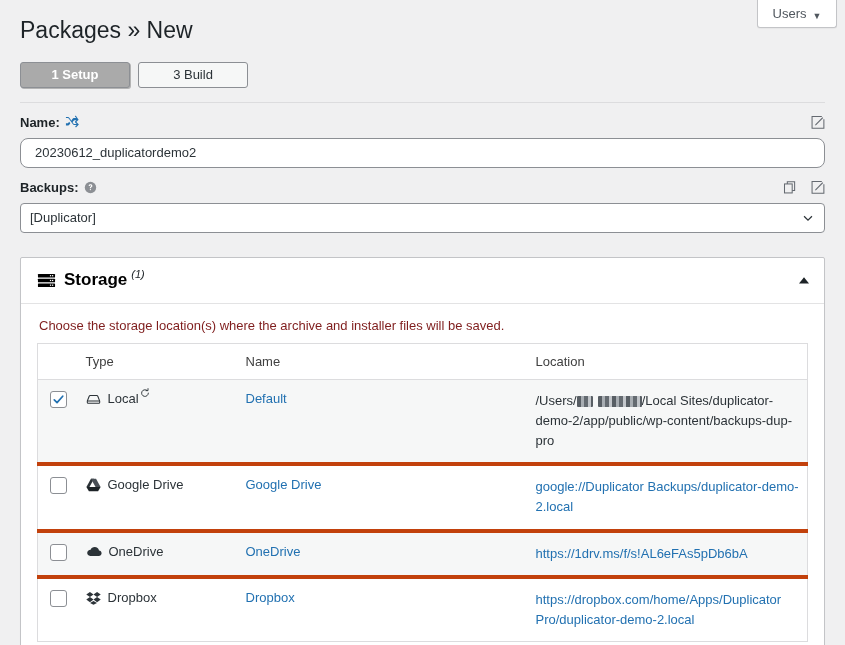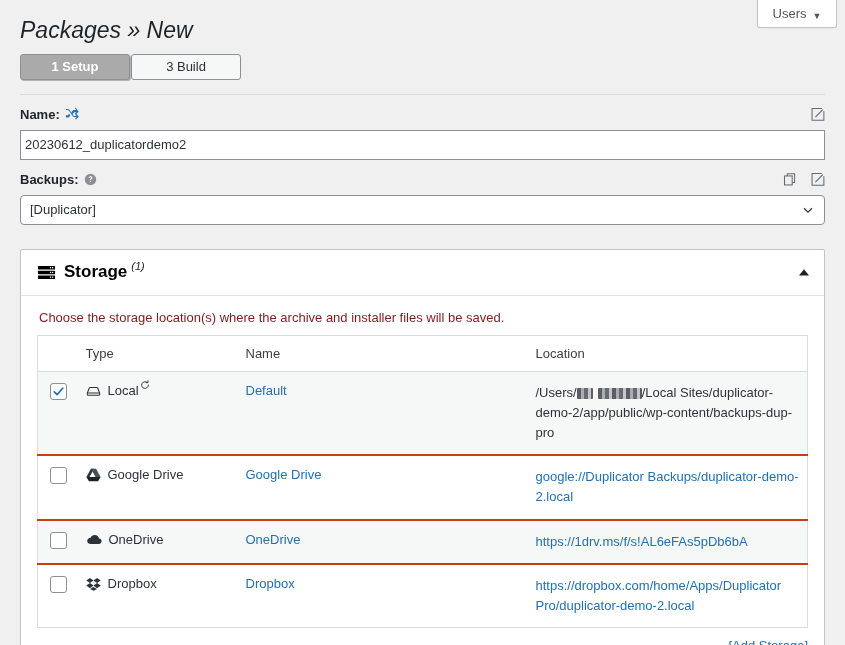--- a/index.html
+++ b/index.html
@@ -46,28 +46,27 @@
   }
 
   
   .page-title {
     margin: 0;
     padding: 16px 0 0 20px;
     font-size: 23px;
     font-weight: 400;
     line-height: 1.3;
     color: #1d2327;
-    font-style: italic;
   }
 
   
   .tabs {
-    margin: 8px 0 0 20px;
-    display: flex;
-    gap: 1px;
+    margin: 16px 0 0 20px;
+    display: flex;
+    gap: 8px;
   }
   .tab {
     height: 26px;
     min-width: 110px;
     padding: 0 14px;
     display: flex;
     align-items: center;
     justify-content: center;
     border: 1px solid #8c8f94;
     border-radius: 3px;
@@ -104,23 +103,23 @@
     font-weight: bold;
     color: #1d2327;
   }
   .label-icon { margin-left: 5px; display: inline-flex; align-items: center; }
   .field-actions { margin-left: auto; display: flex; align-items: center; gap: 12px; }
   .icon-btn { cursor: pointer; display: inline-flex; }
 
   .text-input {
     width: 100%;
     height: 30px;
-    padding: 0 4px;
+    padding: 0 14px;
     border: 1px solid #8c8f94;
-    border-radius: 0;
+    border-radius: 8px;
     background: #fff;
     font-family: "Liberation Sans", sans-serif;
     font-size: 13px;
     color: #2c3338;
     outline: none;
   }
   .select-wrap { position: relative; width: 100%; }
   .select-input {
     width: 100%;
     height: 30px;
@@ -197,21 +196,21 @@
     color: #404040;
     padding: 10px 8px;
     border-bottom: 1px solid #dcdcde;
     background: #fff;
   }
   table.storage td {
     padding: 11px 8px;
     font-size: 13px;
     color: #2c3338;
     vertical-align: top;
-    border-bottom: 2px solid #c2410c;
+    border-bottom: 4px solid #c2410c;
   }
   table.storage tr:last-child td { border-bottom: none; }
   tr.alt td { background: #f6f7f7; }
 
   .col-check { width: 40px; padding-left: 12px !important; }
   .col-type  { width: 160px; }
   .col-name  { width: 290px; }
 
   .cb {
     width: 17px;

